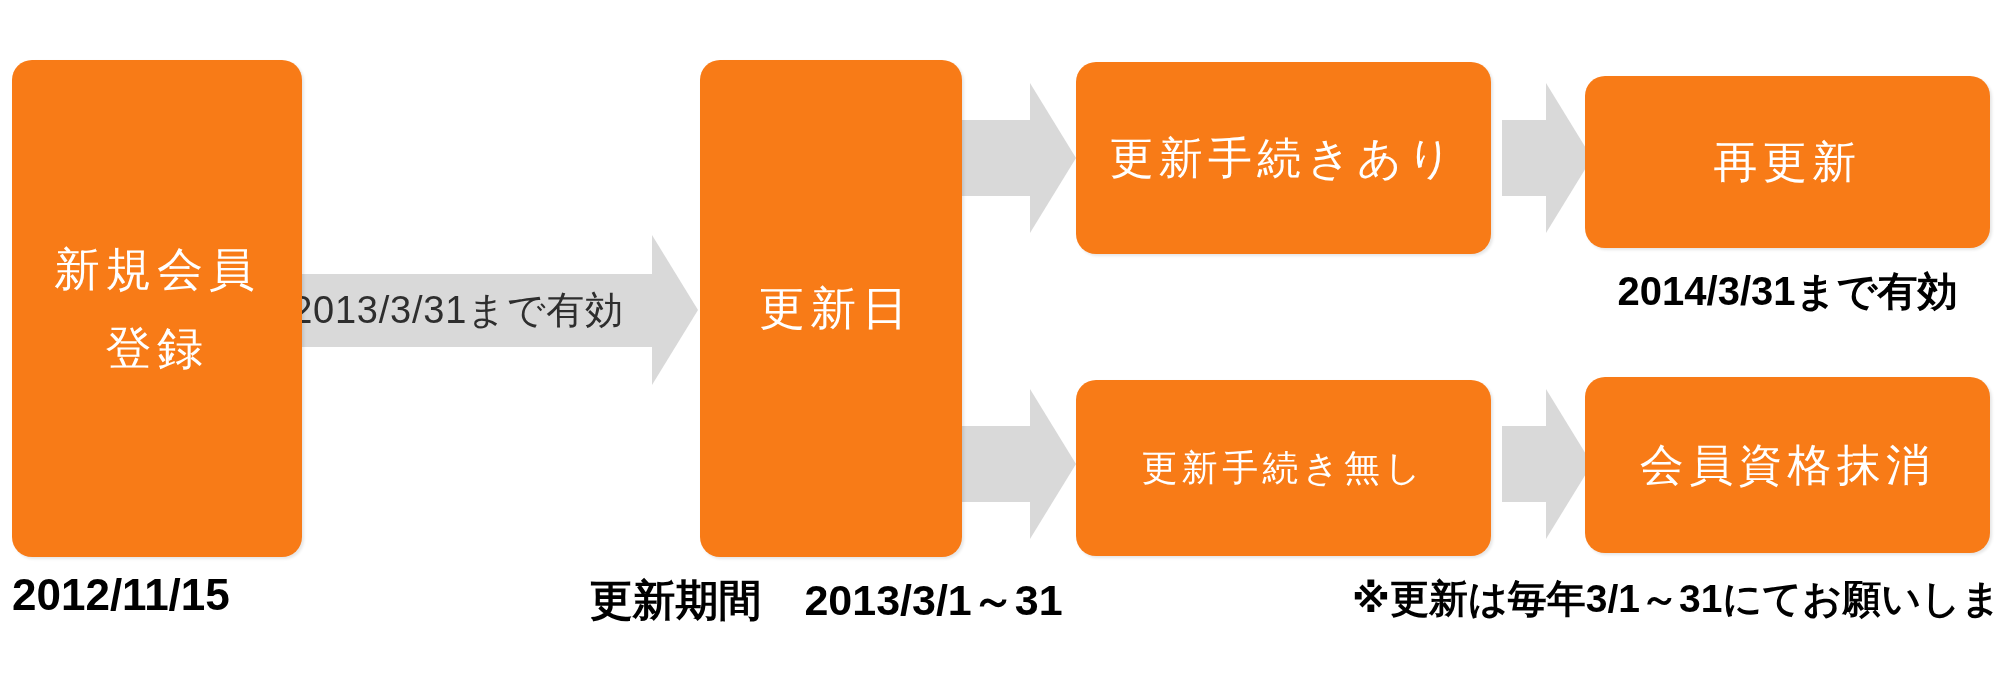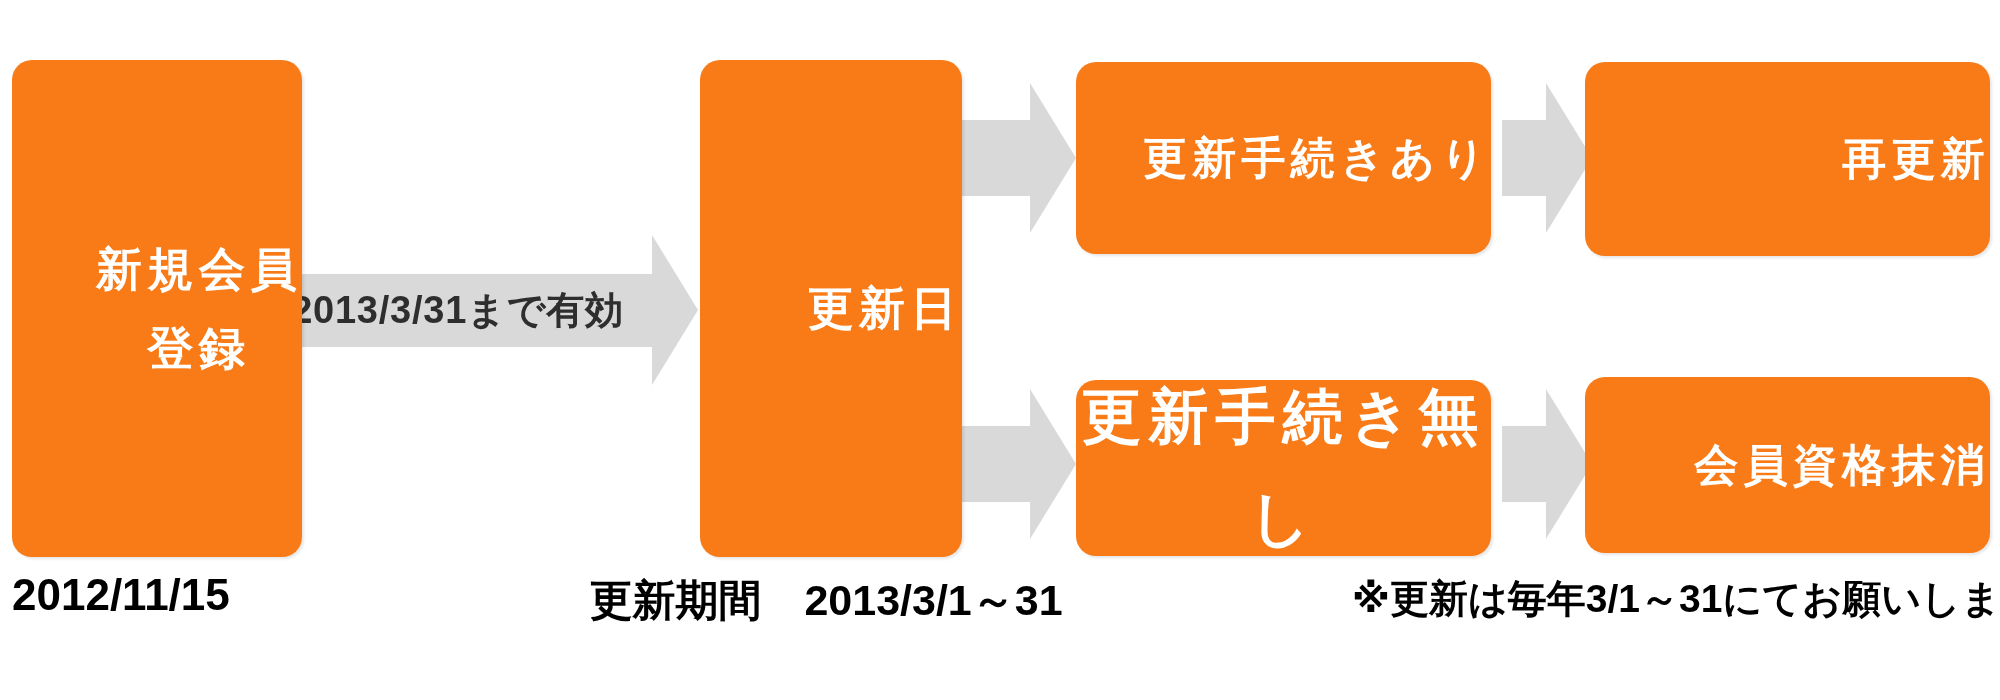--- a/index.html
+++ b/index.html
@@ -15,23 +15,23 @@
     background: var(--bg, #ffffff);
     overflow: hidden;
   }
   .node {
     position: absolute;
     background: var(--node-fill, #f87b17);
     color: var(--node-text, #ffffff);
     border-radius: 20px;
     display: flex;
     align-items: center;
-    justify-content: flex-end;
+    justify-content: center;
     text-align: center;
-    font-weight: bold;
+    font-weight: normal;
     letter-spacing: 0.12em;
     line-height: 1.7;
     white-space: pre-line;
     box-shadow: 2px 2px 3px rgba(0,0,0,0.10);
   }
   .arrow-body {
     position: absolute;
     background: var(--arrow-fill, #d9d9d9);
     display: flex;
     align-items: center;
@@ -41,21 +41,21 @@
     position: absolute;
     width: 0;
     height: 0;
     border-top: 75px solid transparent;
     border-bottom: 75px solid transparent;
     border-left: 46px solid var(--arrow-fill, #d9d9d9);
   }
   .arrow-label {
     color: var(--arrow-label, #2e2e2e);
     font-size: 38px;
-    font-weight: bold;
+    font-weight: normal;
     letter-spacing: 0.02em;
     white-space: nowrap;
   }
   .caption {
     position: absolute;
     color: var(--caption, #000000);
     font-weight: bold;
     white-space: nowrap;
   }
 </style>
@@ -87,32 +87,33 @@
   </div>
 
   <div class="node" style="left:700px; top:60px; width:252px; height:497px; font-size:46px;padding-left:10px;">
     <span>更新日</span>
   </div>
 
   <div class="node" style="left:1076px; top:62px; width:415px; height:192px; font-size:44px;">
     <span>更新手続きあり</span>
   </div>
 
-  <div class="node" style="left:1585px; top:62px; width:405px; height:194px; font-size:44px;">
+  <div class="node" style="left:1585px; top:76px; width:405px; height:172px; font-size:44px;">
     <span>再更新</span>
   </div>
 
-  <div class="node" style="left:1076px; top:380px; width:415px; height:176px; font-size:60px;">
+  <div class="node" style="left:1076px; top:380px; width:415px; height:176px; font-size:36px;">
     <span>更新手続き無し</span>
   </div>
 
   <div class="node" style="left:1585px; top:377px; width:405px; height:176px; font-size:44px;">
     <span>会員資格抹消</span>
   </div>
 
   <div class="caption" style="left:12px; top:570px; width:251px; text-align:left; font-size:44px;">2012/11/15</div>
 
   <div class="caption" style="left:566px; top:572px; width:520px; text-align:center; font-size:43px;">更新期間　2013/3/1～31</div>
 
+  <div class="caption" style="left:1585px; top:264px; width:405px; text-align:center; font-size:40px;">2014/3/31まで有効</div>
 
   <div class="caption" style="left:1352px; top:572px; width:648px; text-align:left; font-size:39px;">※更新は毎年3/1～31にてお願いします。</div>
 
 </div>
 
 </body></html>

